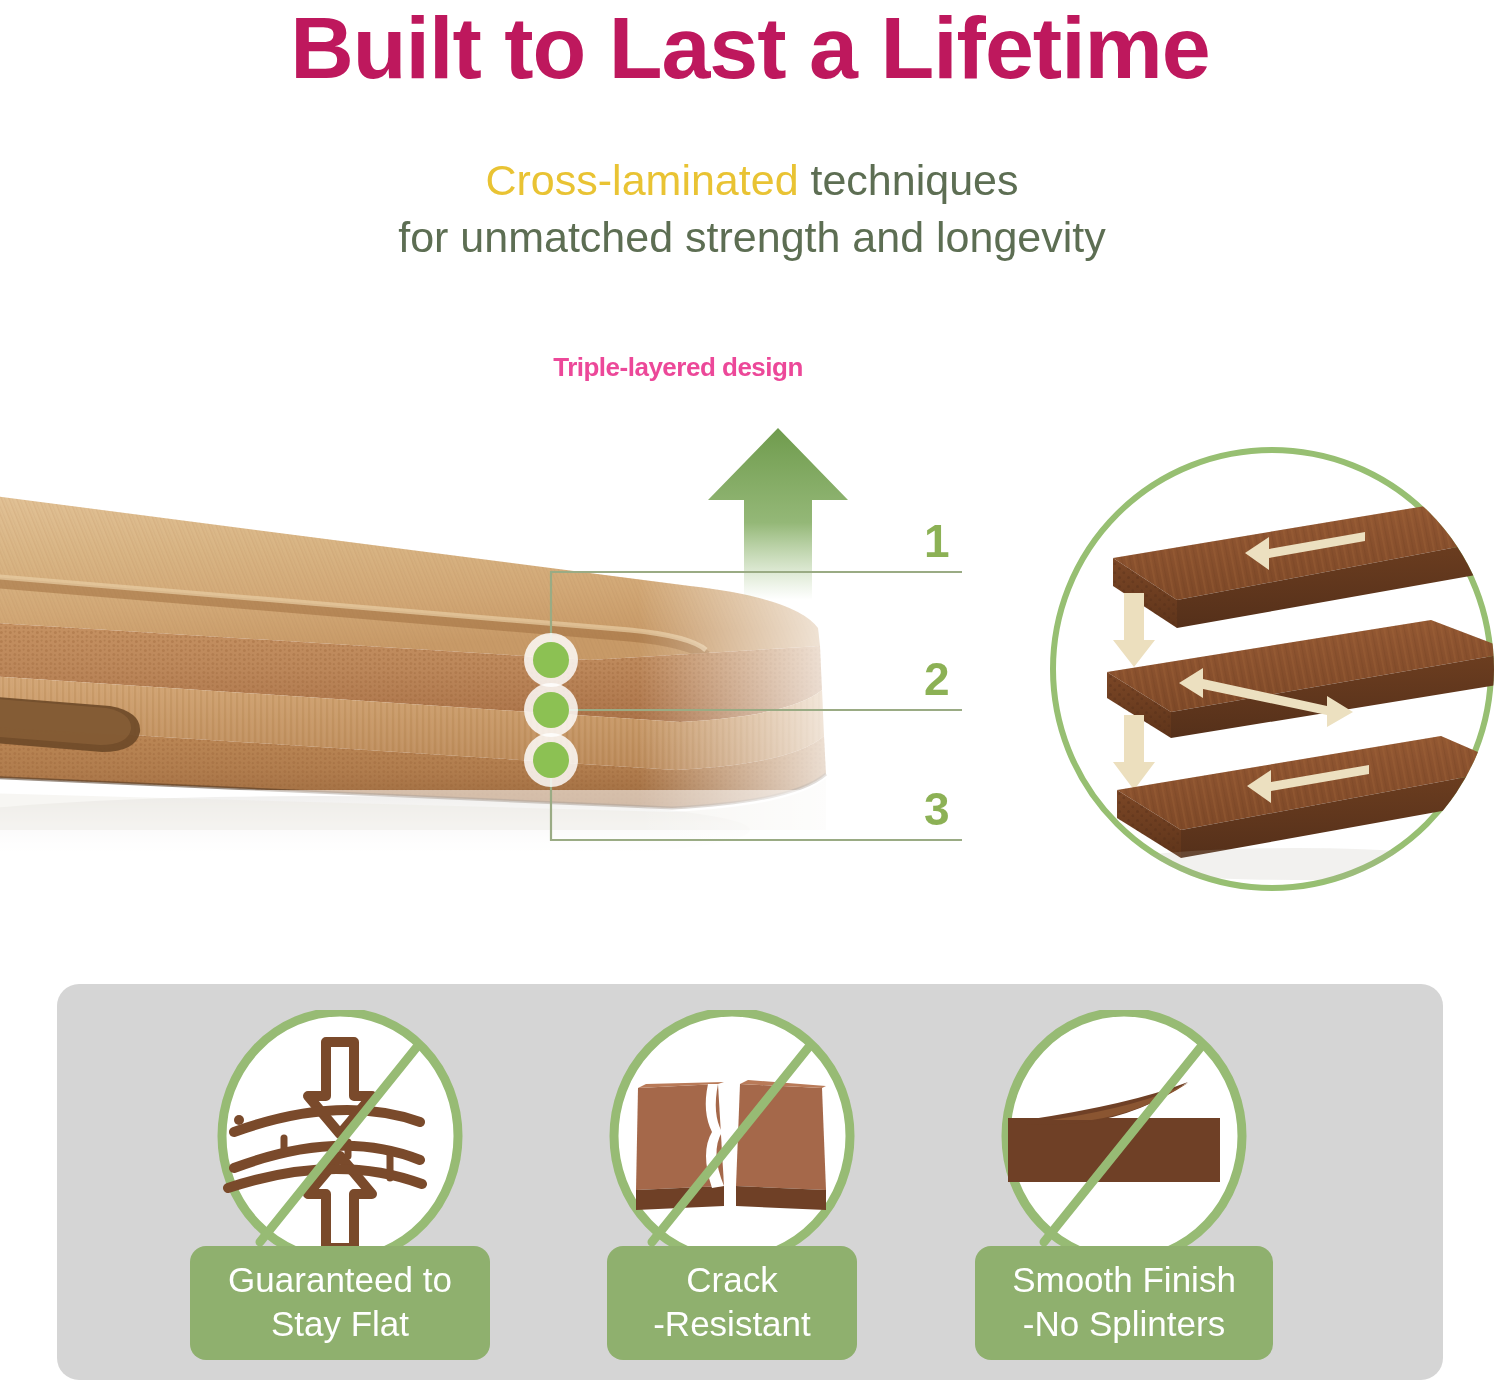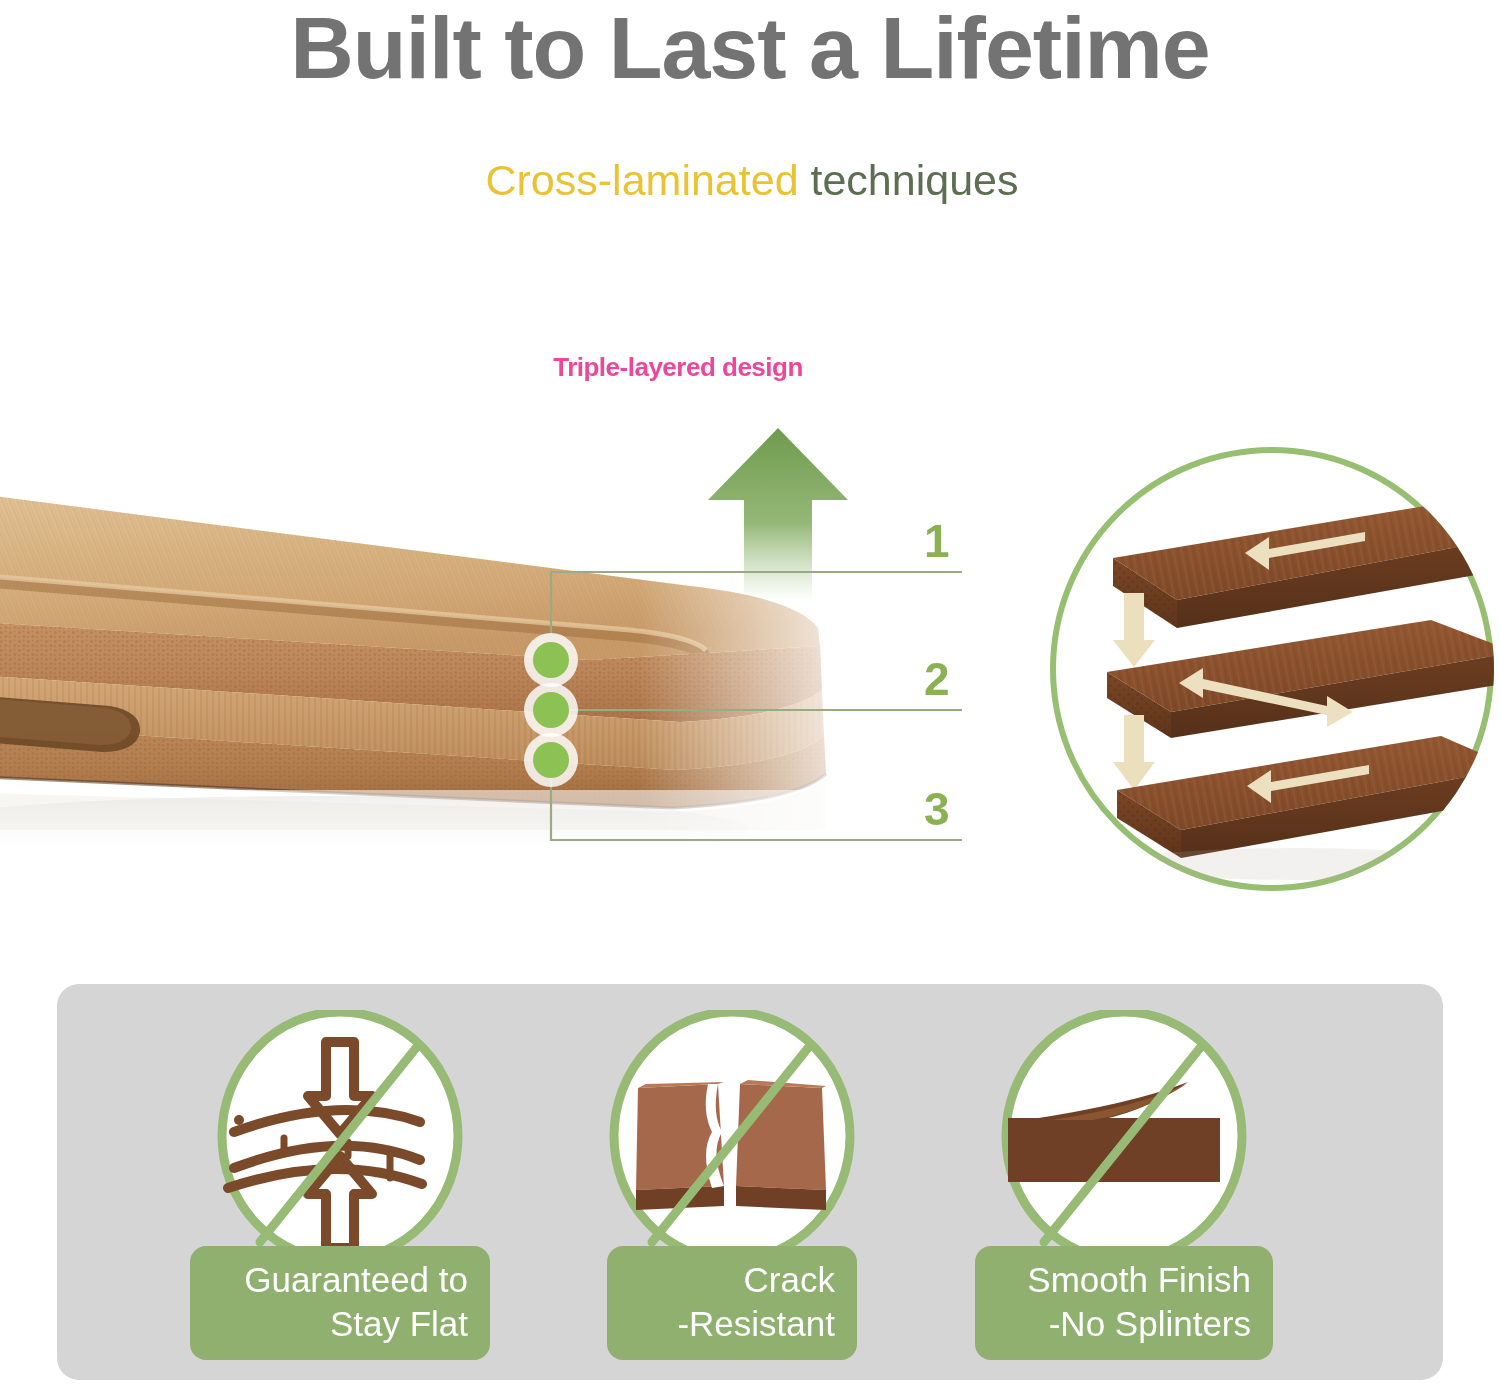--- a/index.html
+++ b/index.html
@@ -11,21 +11,21 @@
     position:relative;
   }
   #stage{position:relative;width:1500px;height:1396px;overflow:hidden;background:#fff;}
 
   
   .title{
     position:absolute;left:0;top:2px;width:1500px;
     text-align:center;
     font-size:88px;font-weight:bold;
     letter-spacing:-1px;
-    color:#737373;
+    color:#be185d;
     line-height:1.05;
     white-space:nowrap;
   }
   .subtitle{
     position:absolute;left:2px;top:152px;width:1500px;
     text-align:center;
     font-size:43px;font-weight:400;
     color:#5d6e53;
     line-height:1.32;
   }
@@ -79,39 +79,40 @@
     width:264px;height:272px;
   }
   .flabel{
     position:absolute;left:50%;transform:translateX(-50%);
     top:236px;
     background:#8fb06e;
     border-radius:16px;
     color:#ffffff;
     font-size:35px;
     line-height:1.26;
-    text-align:right;
+    text-align:center;
     padding:12px 22px 14px 22px;
     white-space:pre-line;
     min-width:250px;
     box-sizing:border-box;
   }
   .f1 .flabel{min-width:300px;}
   .f2 .flabel{min-width:250px;}
   .f3 .flabel{min-width:298px;}
 </style>
 </head>
 <body>
 
 <div id="stage">
 
   <div class="title">Built to Last a Lifetime</div>
 
   <div class="subtitle">
     <span><span class="sub-accent">Cross-laminated</span><span> techniques</span></span><br>
+    <span>for unmatched strength and longevity</span>
   </div>
 
   <div class="board-wrap">
     <svg width="900" height="520" viewBox="0 0 900 520">
       <defs>
         <linearGradient id="topFace" x1="0" y1="0" x2="0.25" y2="1">
           <stop offset="0%" stop-color="#e5c79c"></stop>
           <stop offset="18%" stop-color="#e0bf92"></stop>
           <stop offset="45%" stop-color="#d9b584"></stop>
           <stop offset="75%" stop-color="#d2a876"></stop>

